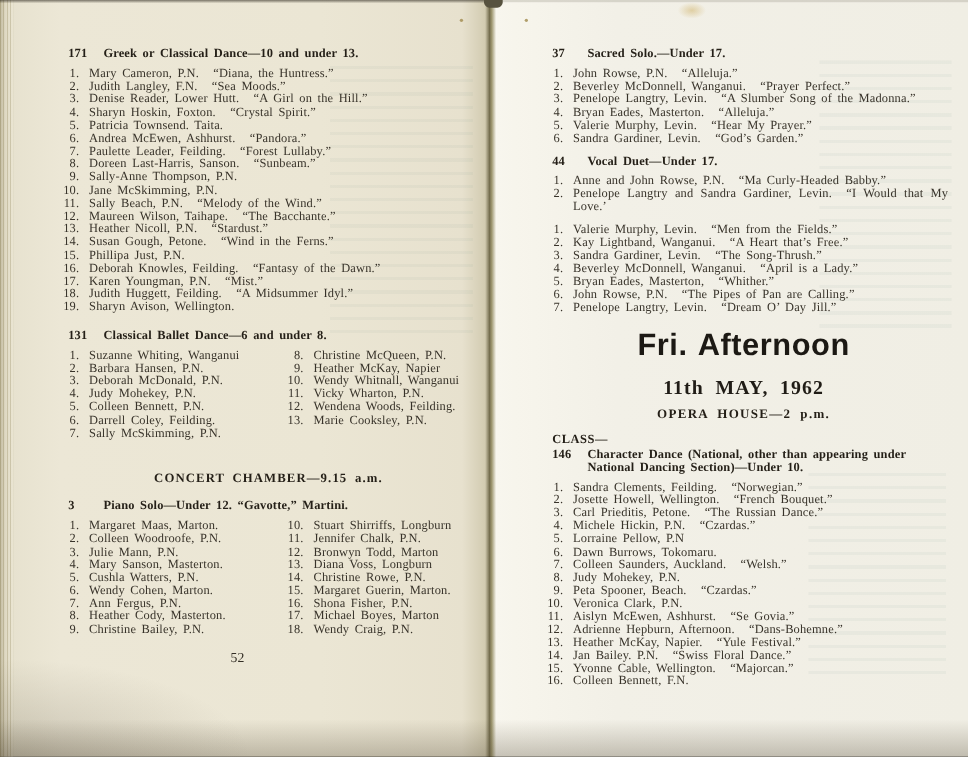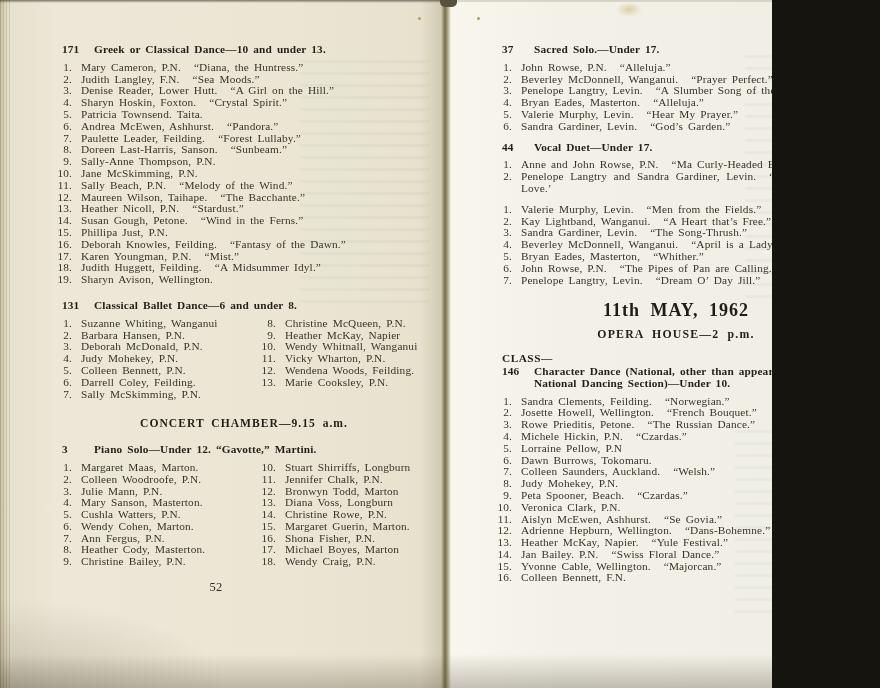--- a/index.html
+++ b/index.html
@@ -1,21 +1,21 @@
 <!DOCTYPE html>
 <html><head>
 <meta charset="utf-8">
 <style>
   html,body{margin:0;padding:0;}
   body{
     width:880px;height:688px;overflow:hidden;background:#16140f;
     font-family:"Liberation Serif","DejaVu Serif",serif;
   }
   .scan{
-    position:relative;width:772px;height:688px;overflow:hidden;
+    position:relative;width:880px;height:688px;overflow:hidden;
     color:#38332a;
     background:linear-gradient(90deg,
       #b4ac8f 0px,#d9d2bc 5px,#e7e2cf 11px,#ece7d6 55px,#ebe6d4 290px,
       #e7e1ce 420px,#d2cbb1 441px,#746d4e 445px,#9d966f 447px,
       #f8f6ee 451px,#f7f5ec 468px,#f2f0e7 560px,#f0eee4 879px);
     font-size:11.3px;line-height:11.8px;letter-spacing:.15px;word-spacing:2px;
   }
   
   .edge-top{position:absolute;left:0;top:0;width:446px;height:3px;
     background:linear-gradient(180deg,rgba(45,40,30,.6),rgba(45,40,30,0));}
@@ -50,21 +50,21 @@
   .entry{display:flex;white-space:nowrap;}
   .sec-44 .entry{white-space:normal;text-align:justify;}
   .enum{width:22px;flex:none;text-align:right;margin-right:9px;}
   .etext{flex:1;}
   .piece{margin-left:13px;}
   .cols{display:flex;align-items:flex-start;}
   .col1{width:204px;flex:none;}
   .col2{flex:1;}
 
   .venue-heading{text-align:center;font-weight:bold;color:#241f17;
-    letter-spacing:1px;word-spacing:3px;font-size:11.6px;margin:18px 0 14px;}
+    letter-spacing:1px;word-spacing:3px;font-size:11.6px;margin:29px 0 14px;}
   .pagenum{text-align:center;margin-top:8px;font-size:12.5px;color:#322d24;}
   .page-left .pagenum{transform:translateX(-28px);}
   .page-right .pagenum{transform:translateX(8px);}
 
   .session{text-align:center;margin:13px 0 8px;}
   .session-day{font-family:"Liberation Sans","DejaVu Sans",sans-serif;font-weight:bold;
     font-size:28px;line-height:29px;color:#1c1914;letter-spacing:.5px;}
   .session-date{font-size:18px;line-height:20px;font-weight:bold;margin-top:14px;
     letter-spacing:1px;word-spacing:5px;color:#201c16;}
   .session-venue{font-size:11.8px;font-weight:bold;margin-top:9px;
@@ -476,20 +476,21 @@
           </div>
 
           <div class="entry">
             <span class="enum">7.</span>
             <span class="etext"><span>Penelope Langtry, Levin.</span><span class="piece">“Dream O’ Day Jill.”</span></span>
           </div>
         </div>
     </section>
 
     <div class="session">
+      <div class="session-day">Fri. Afternoon</div>
       <div class="session-date">11th MAY, 1962</div>
       <div class="session-venue">OPERA HOUSE—2 p.m.</div>
     </div>
 
     <div class="class-label">CLASS—</div>
 
     <section class="sec sec-146">
       <div class="class-head">
         <span class="cnum">146</span>
         <span class="ctitle">Character Dance (National, other than appearing under National Dancing Section)—Under 10.</span>
@@ -501,21 +502,21 @@
             <span class="etext"><span>Sandra Clements, Feilding.</span><span class="piece">“Norwegian.”</span></span>
           </div>
 
           <div class="entry">
             <span class="enum">2.</span>
             <span class="etext"><span>Josette Howell, Wellington.</span><span class="piece">“French Bouquet.”</span></span>
           </div>
 
           <div class="entry">
             <span class="enum">3.</span>
-            <span class="etext"><span>Rowe Prieditis, Petone.</span><span class="piece">“The Russian Dance.”</span></span>
+            <span class="etext"><span>Carl Prieditis, Petone.</span><span class="piece">“The Russian Dance.”</span></span>
           </div>
 
           <div class="entry">
             <span class="enum">4.</span>
             <span class="etext"><span>Michele Hickin, P.N.</span><span class="piece">“Czardas.”</span></span>
           </div>
 
           <div class="entry">
             <span class="enum">5.</span>
             <span class="etext"><span>Lorraine Pellow, P.N</span></span>
@@ -546,21 +547,21 @@
             <span class="etext"><span>Veronica Clark, P.N.</span></span>
           </div>
 
           <div class="entry">
             <span class="enum">11.</span>
             <span class="etext"><span>Aislyn McEwen, Ashhurst.</span><span class="piece">“Se Govia.”</span></span>
           </div>
 
           <div class="entry">
             <span class="enum">12.</span>
-            <span class="etext"><span>Adrienne Hepburn, Wellington.</span><span class="piece">“Dans-Bohemne.”</span></span>
+            <span class="etext"><span>Adrienne Hepburn, Afternoon.</span><span class="piece">“Dans-Bohemne.”</span></span>
           </div>
 
           <div class="entry">
             <span class="enum">13.</span>
             <span class="etext"><span>Heather McKay, Napier.</span><span class="piece">“Yule Festival.”</span></span>
           </div>
 
           <div class="entry">
             <span class="enum">14.</span>
             <span class="etext"><span>Jan Bailey. P.N.</span><span class="piece">“Swiss Floral Dance.”</span></span>

